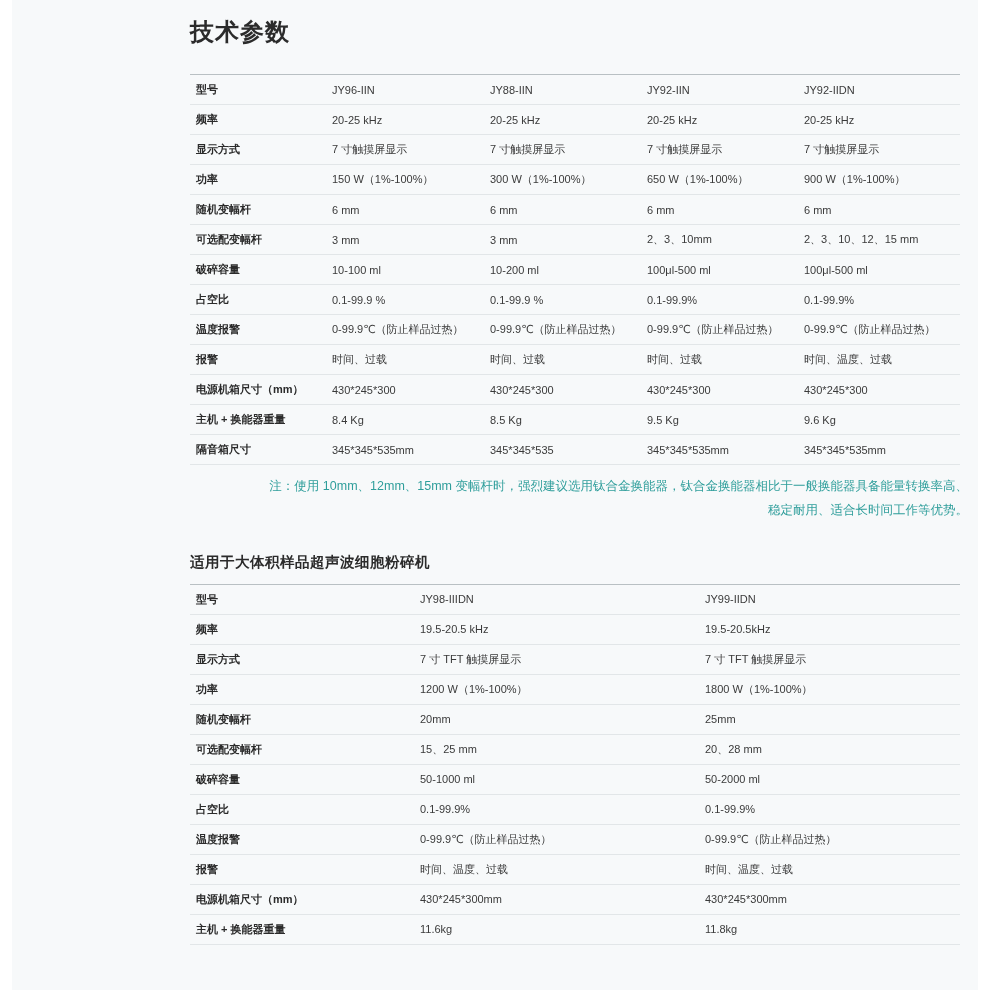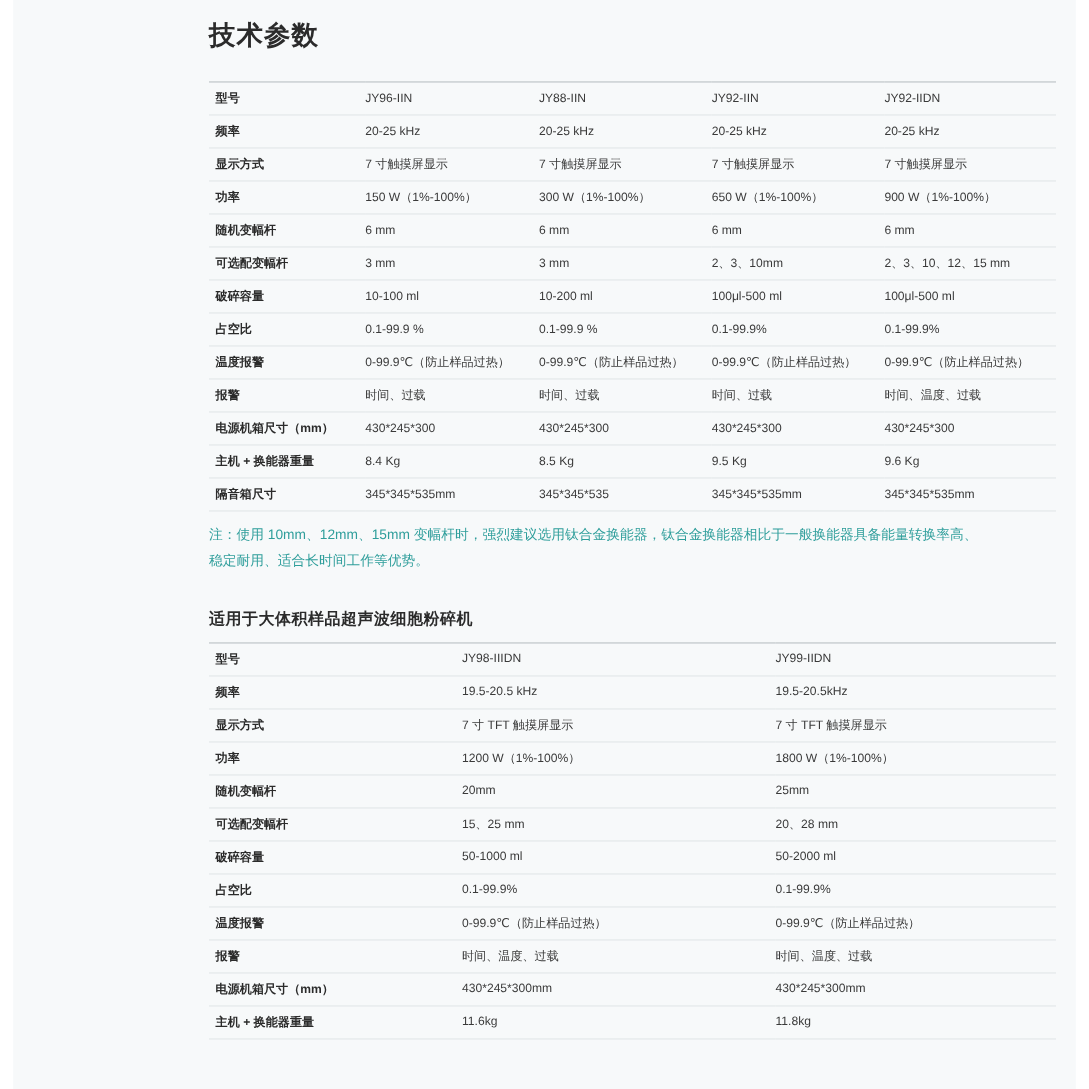--- a/index.html
+++ b/index.html
@@ -86,20 +86,21 @@
   .t2 col.c0 { width: 230px; }
   .t2 col.c1 { width: 285px; }
   .t2 col.c2 { width: 255px; }
 
   .note {
     margin-top: 10px;
     font-size: 12.5px;
     color: #2f9e9b;
     line-height: 1.9;
     width: 778px;
+    text-align: right;
   }
   .section2-wrap {
     margin-top: 30px;
   }
 </style>
 </head>
 <body>
 
 <div class="page">
   <div class="edge-left"></div>

